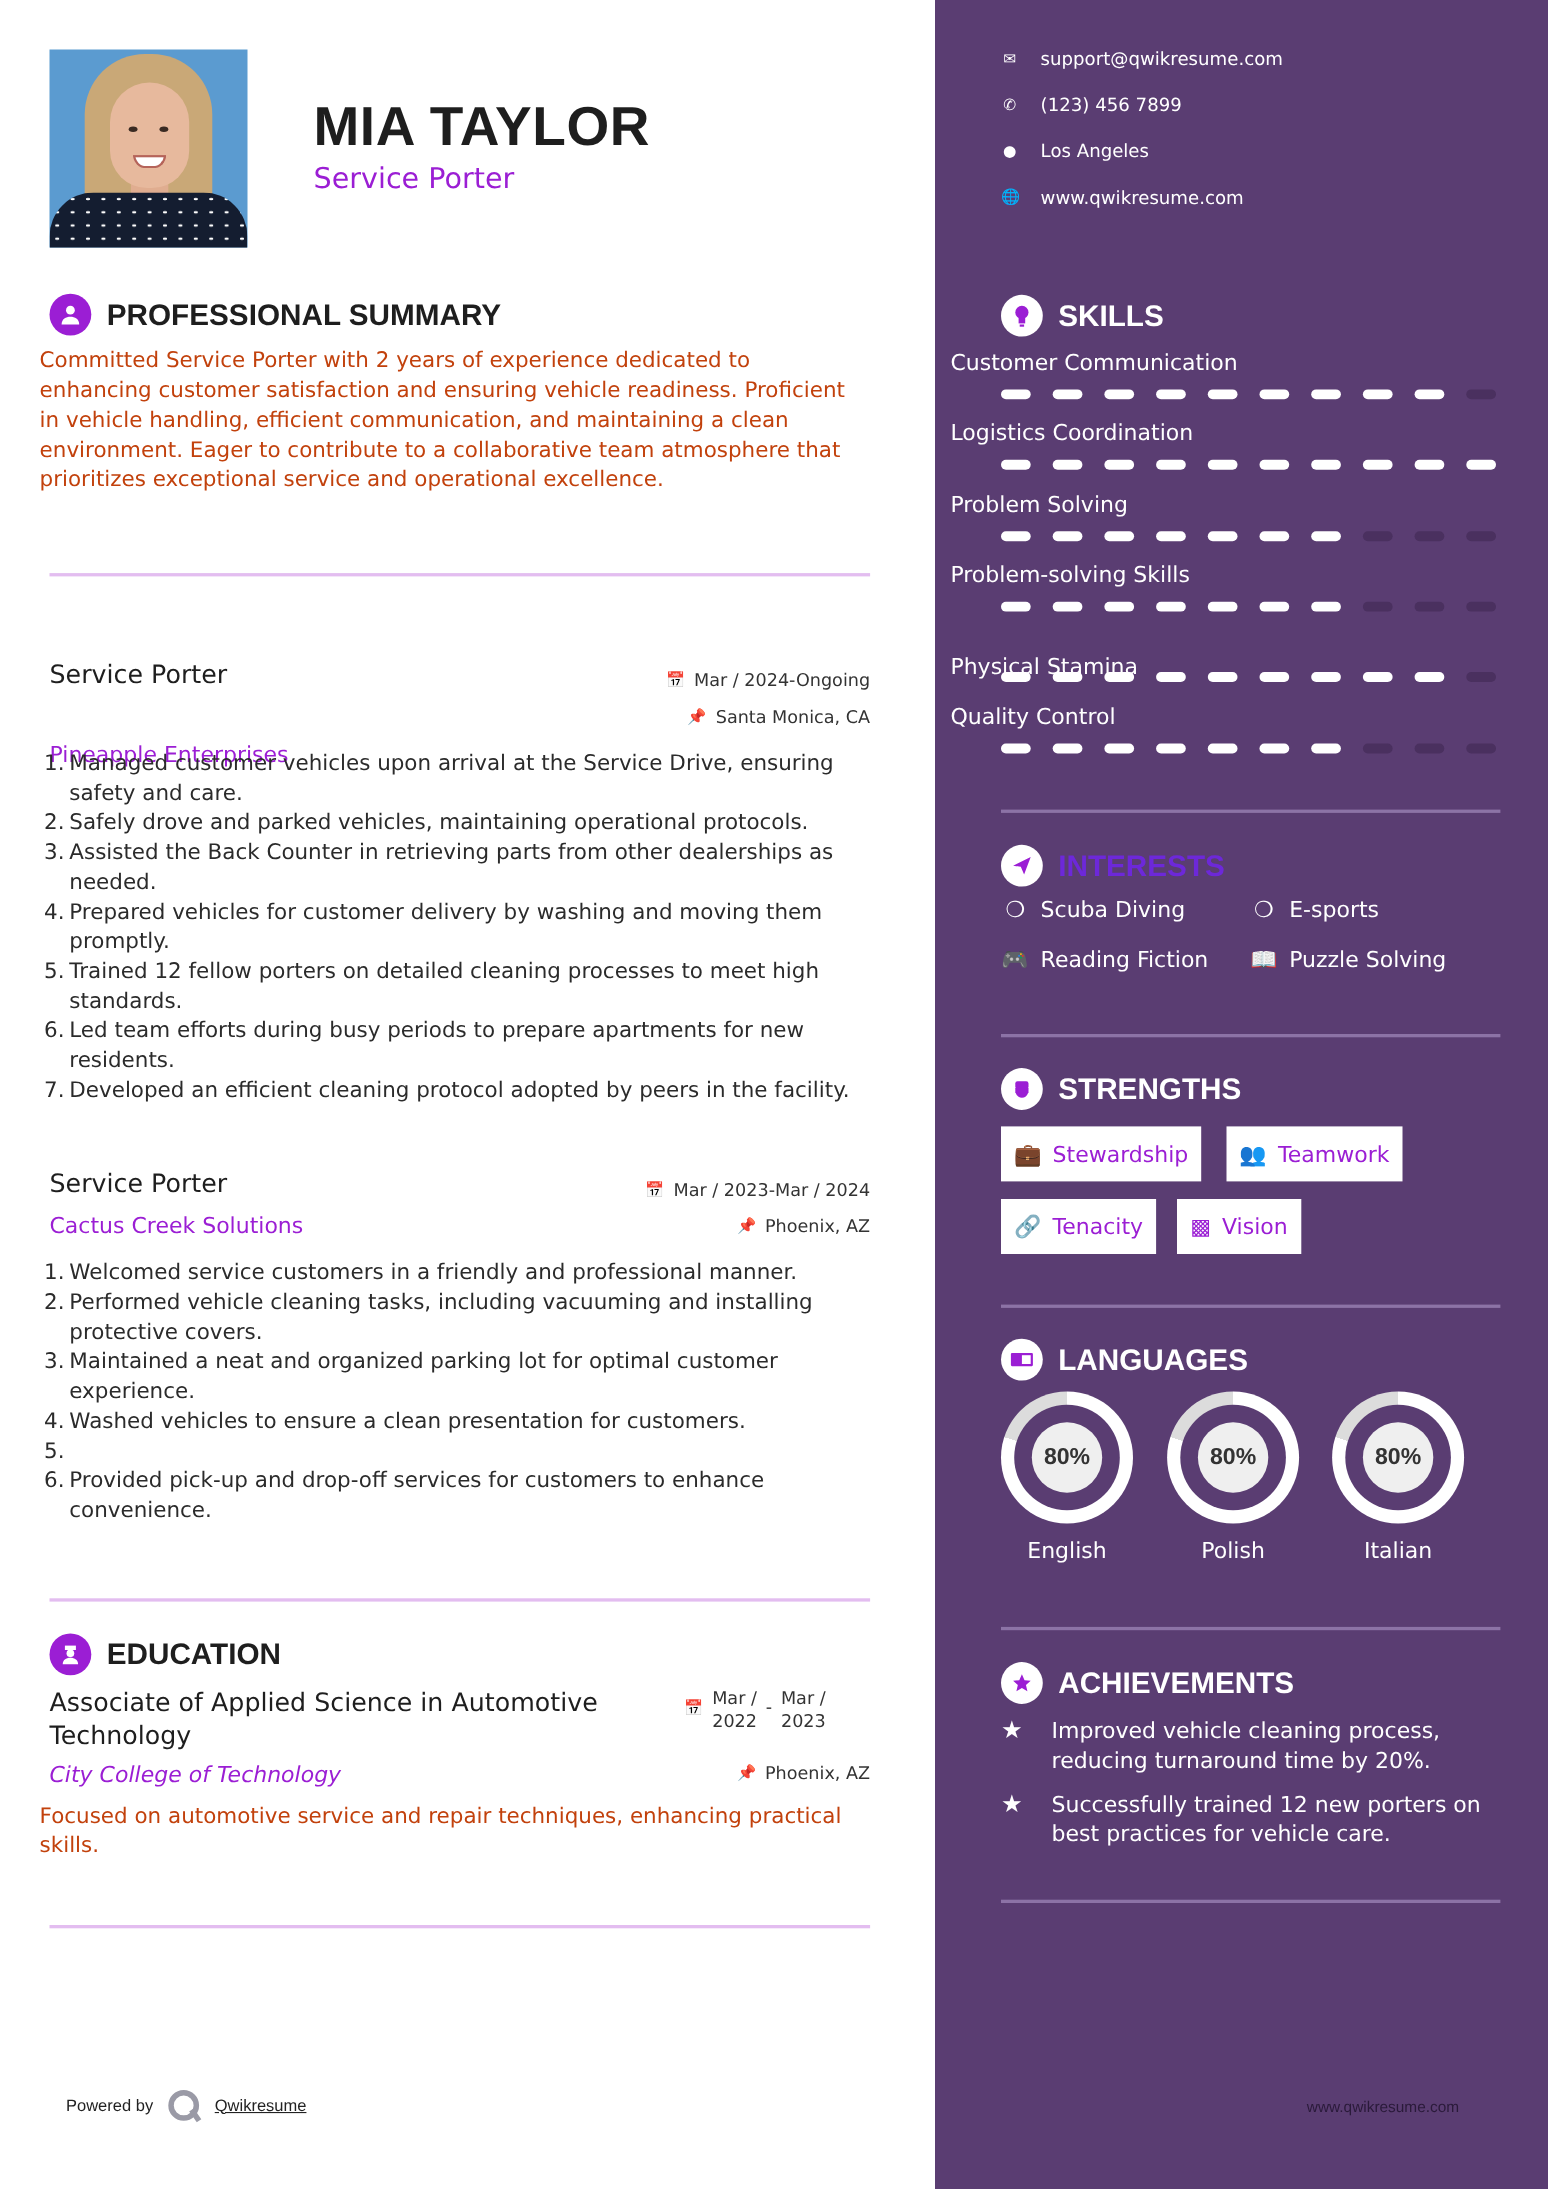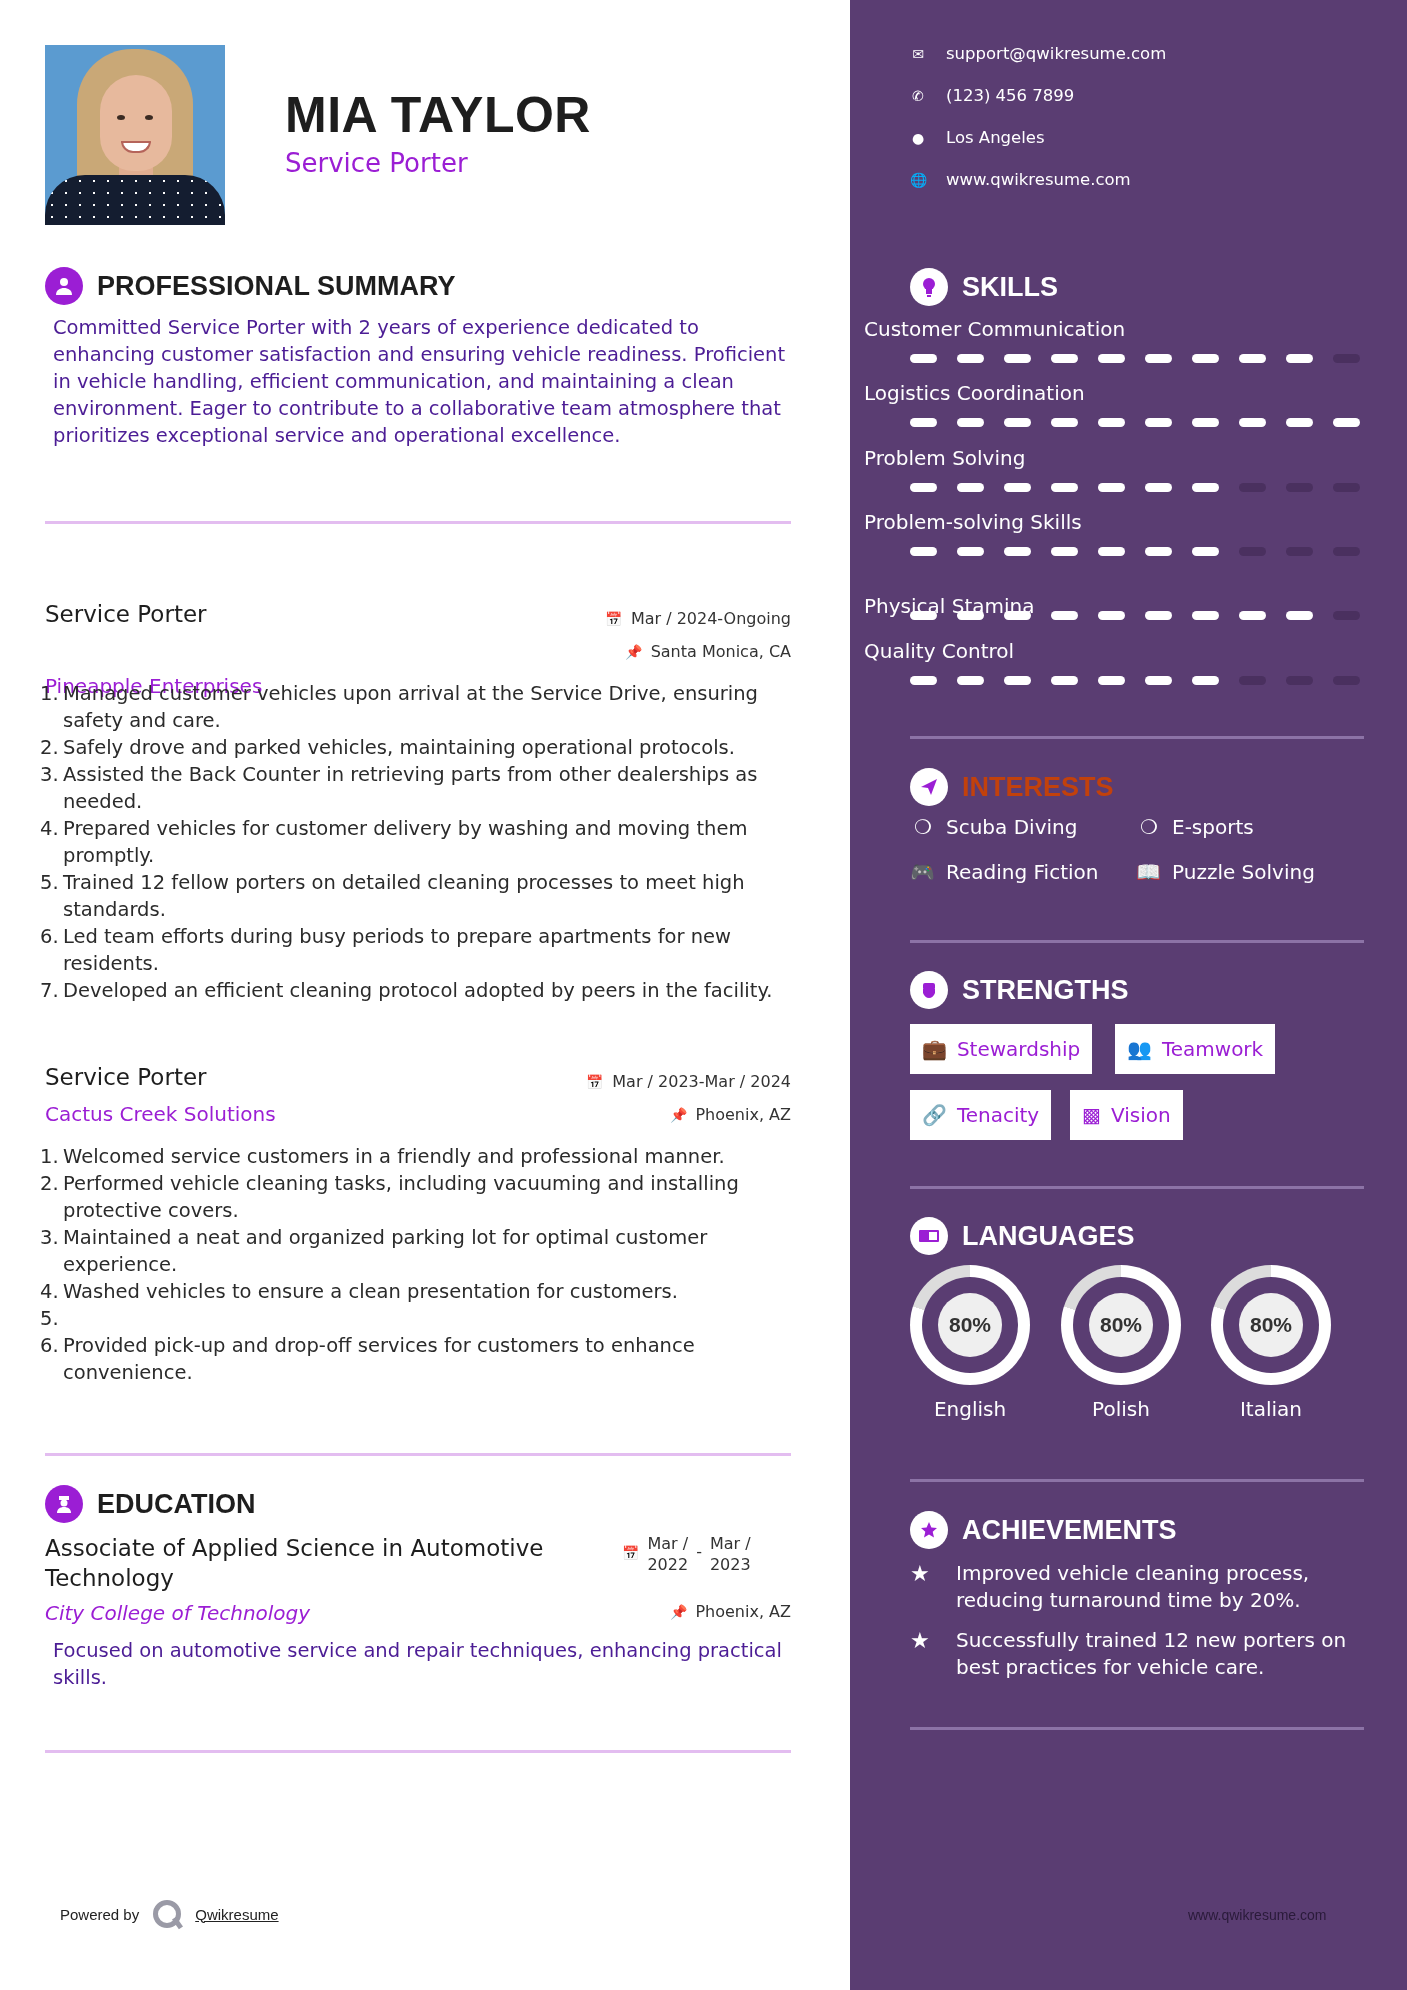--- a/index.html
+++ b/index.html
@@ -23,21 +23,21 @@
   .title { position: absolute; left: 285px; top: 148px; font-size: 26px; color: #9b1ed4; }
 
   
   .sec-head { position: absolute; display: flex; align-items: center; gap: 14px; }
   .sec-icon { width: 38px; height: 38px; border-radius: 50%; background: #9b1ed4; display: flex; align-items: center; justify-content: center; color: #fff; font-size: 18px; }
   .sec-title { font-family: "Liberation Sans", sans-serif; font-weight: 700; font-size: 27px; color: #1e1e1e; }
 
   .divider-l { position: absolute; left: 45px; width: 746px; height: 3px; background: #e3bdf0; }
   .divider-r { position: absolute; left: 910px; width: 454px; height: 3px; background: #8c73a6; }
 
-  .summary { position: absolute; left: 53px; top: 314px; width: 750px; font-size: 19.5px; line-height: 27px; color: #4c1d95; }
+  .summary { position: absolute; left: 36px; top: 314px; width: 750px; font-size: 19.5px; line-height: 27px; color: #c2410c; }
 
   .job-title { position: absolute; left: 45px; font-size: 23px; color: #1e1e1e; }
   .job-company { position: absolute; left: 45px; font-size: 20px; color: #9b1ed4; }
   .job-meta { position: absolute; right: 59px; font-size: 16px; color: #333; display: flex; align-items: center; gap: 8px; }
   .meta-icon { font-size: 14px; color: #333; }
   .job-list { position: absolute; left: 40px; width: 760px; font-size: 19.5px; line-height: 27px; color: #2b2b2b; list-style: none; }
   .job-list li { display: flex; }
   .job-list li .num { width: 23px; flex-shrink: 0; }
 
   .edu-dates { position: absolute; left: 622px; top: 1533px; display: flex; align-items: flex-start; gap: 8px; font-size: 16px; line-height: 21px; color: #333; }
@@ -342,21 +342,21 @@
   </div>
 
 <div class="divider-r" style="top:736px;"></div>
 
 <div class="sec-head" style="left:910px; top:768px;">
   <div class="sec-icon" style="background:#fff">
     <svg width="20" height="20" viewBox="0 0 20 20">
         <path d="M2 10 L18 2 L12 18 L9 11 Z" fill="#9b1ed4"></path>
       </svg>
   </div>
-  <div class="sec-title" style="color:#c2410c">INTERESTS</div>
+  <div class="sec-title" style="color:#6d28d9">INTERESTS</div>
 </div>
 <div class="interest" style="left:910px; top:815px;">
   <span class="ic">❍</span>
   <span>Scuba Diving</span>
 </div>
 <div class="interest" style="left:1136px; top:815px;">
   <span class="ic">❍</span>
   <span>E-sports</span>
 </div>
 <div class="interest" style="left:910px; top:860px;">

